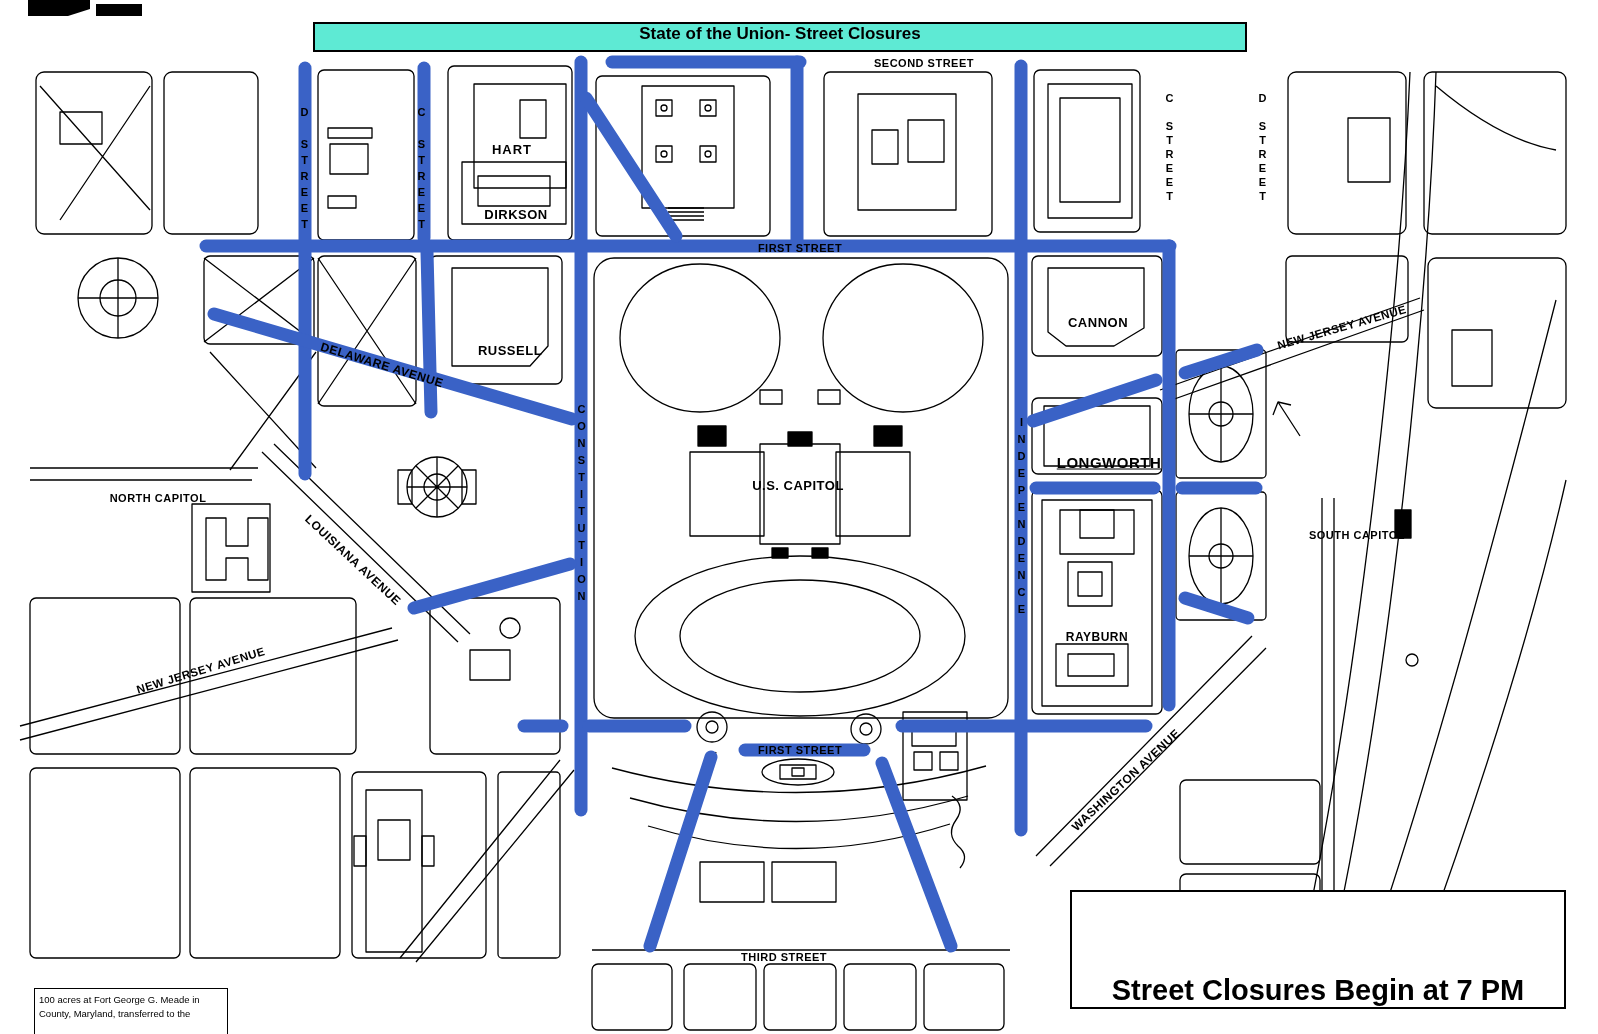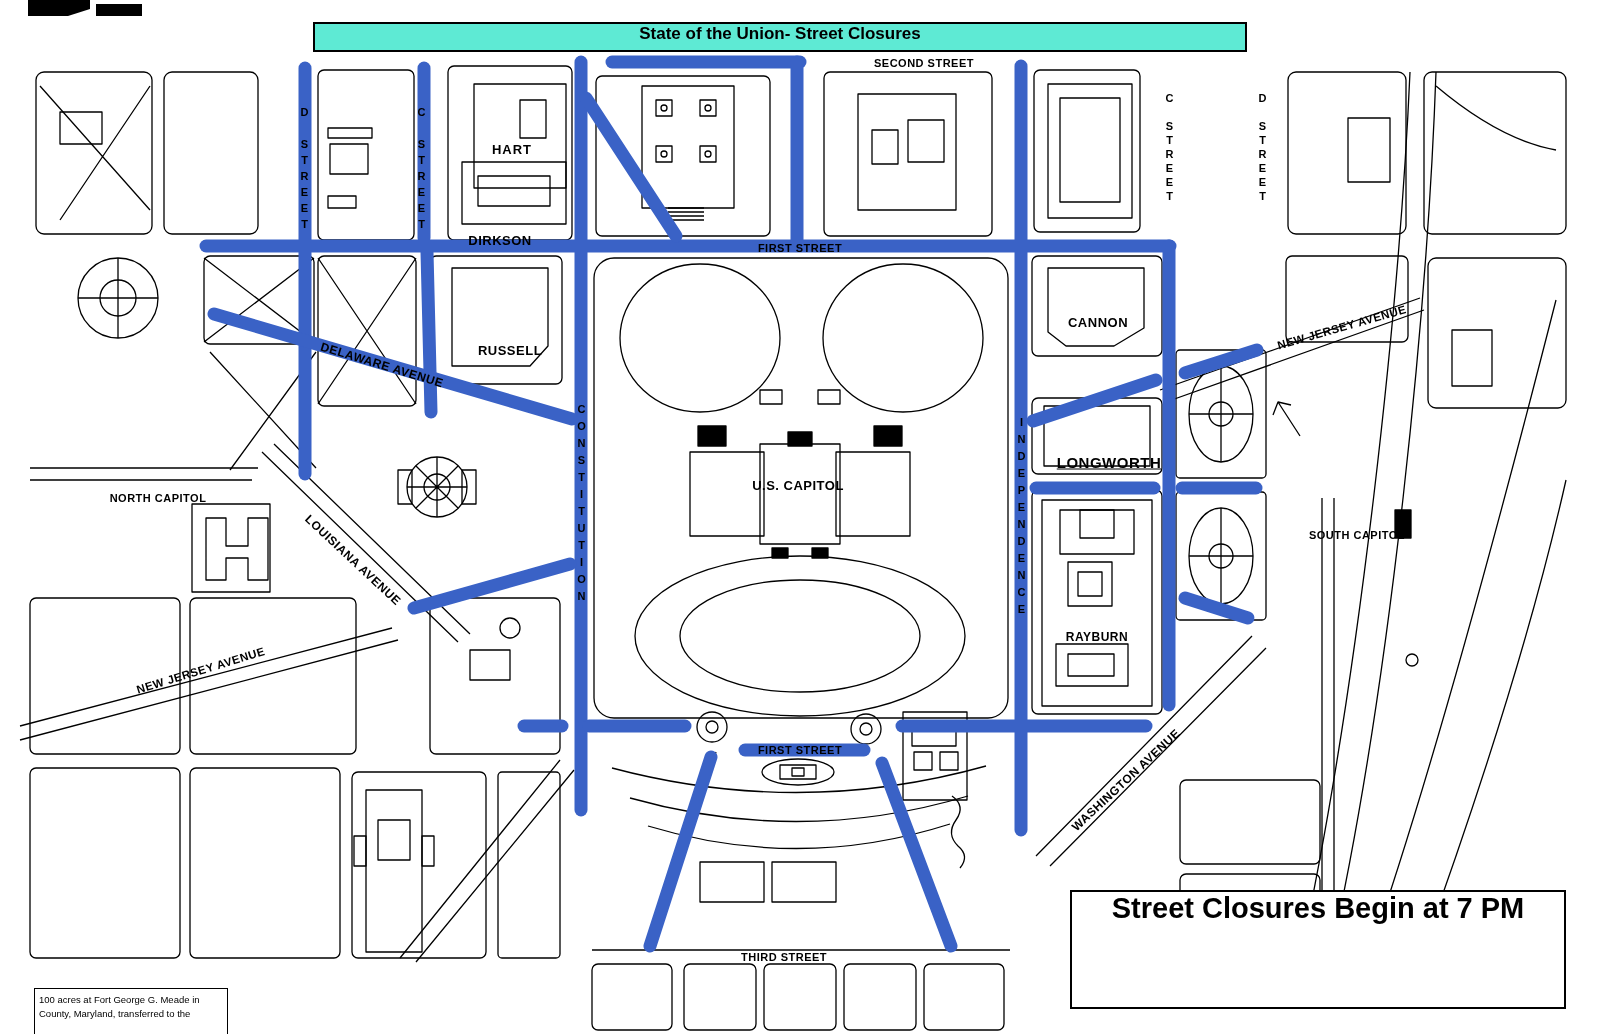--- a/index.html
+++ b/index.html
@@ -6,21 +6,21 @@
   #stage{position:relative;width:1598px;height:1034px;overflow:hidden;background:#fff;
          font-family:"Liberation Sans",sans-serif;}
   #basemap{position:absolute;left:0;top:0;}
   .map-label{position:absolute;font-weight:bold;color:#000;white-space:pre;line-height:1;
              transform-origin:center center;}
   .map-label.v{writing-mode:vertical-lr;text-orientation:upright;}
   #banner{position:absolute;left:313px;top:22px;width:930px;height:26px;background:#5eead4;
           border:2px solid #000;display:flex;align-items:flex-start;justify-content:center;
           font-size:17px;font-weight:bold;color:#000;}
   #notice{position:absolute;left:1070px;top:890px;width:492px;height:115px;background:#fff;
-          border:2.5px solid #000;display:flex;align-items:flex-start;justify-content:center;
+          border:2.5px solid #000;display:flex;align-items:flex-end;justify-content:center;
           font-size:29px;font-weight:bold;color:#000;}
   #footnote{position:absolute;left:34px;top:988px;width:186px;height:60px;background:#fff;
             border:1.5px solid #000;font-size:9.5px;color:#000;padding:4px 2px 0 4px;line-height:1.45;}
   #labels-layer{position:absolute;left:0;top:0;width:100%;height:100%;}
 </style>
 </head>
 <body>
 
 <div id="stage">
 
@@ -220,21 +220,21 @@
         <line x1="882" y1="763" x2="951" y2="946" stroke="#3A62C6" stroke-width="13" stroke-linecap="round"></line>
         <line x1="1185" y1="598" x2="1248" y2="618" stroke="#3A62C6" stroke-width="13" stroke-linecap="round"></line>
       </g>
   </svg>
 
   <div id="labels-layer">
       <div class="map-label" style="left: 892px; top: 63px; font-size: 11px; letter-spacing: 0.5px; transform: translate(-50%, -50%); margin-left: 32px;">SECOND STREET</div>
       <div class="map-label v" style="left: 304px; top: 170px; font-size: 11px; letter-spacing: 4px; transform: translate(-50%, -50%);">D STREET</div>
       <div class="map-label v" style="left: 421px; top: 170px; font-size: 11px; letter-spacing: 4px; transform: translate(-50%, -50%);">C STREET</div>
       <div class="map-label" style="left: 512px; top: 149px; font-size: 13px; letter-spacing: 1px; transform: translate(-50%, -50%);">HART</div>
-      <div class="map-label" style="left: 500px; top: 214px; font-size: 13px; letter-spacing: 0.5px; transform: translate(-50%, -50%); margin-top: 26px;">DIRKSON</div>
+      <div class="map-label" style="left: 516px; top: 214px; font-size: 13px; letter-spacing: 0.5px; transform: translate(-50%, -50%);">DIRKSON</div>
       <div class="map-label" style="left: 800px; top: 248px; font-size: 11px; letter-spacing: 0.5px; transform: translate(-50%, -50%);">FIRST STREET</div>
       <div class="map-label" style="left: 510px; top: 308px; font-size: 13px; letter-spacing: 0.5px; transform: translate(-50%, -50%); margin-top: 42px;">RUSSELL</div>
       <div class="map-label" style="left: 382px; top: 365px; font-size: 12px; letter-spacing: 0.5px; transform: translate(-50%, -50%) rotate(17deg);">DELAWARE AVENUE</div>
       <div class="map-label v" style="left: 581px; top: 505px; font-size: 11px; letter-spacing: 5px; transform: translate(-50%, -50%);">CONSTITUTION</div>
       <div class="map-label" style="left: 158px; top: 490px; font-size: 11px; letter-spacing: 0.5px; transform: translate(-50%, -50%); margin-top: 8px;">NORTH CAPITOL</div>
       <div class="map-label" style="left: 353px; top: 560px; font-size: 12px; letter-spacing: 0.5px; transform: translate(-50%, -50%) rotate(43deg);">LOUISIANA AVENUE</div>
       <div class="map-label" style="left: 201px; top: 671px; font-size: 11.5px; letter-spacing: 0.5px; transform: translate(-50%, -50%) rotate(-17deg);">NEW JERSEY AVENUE</div>
       <div class="map-label" style="left: 798px; top: 485px; font-size: 13px; letter-spacing: 0.5px; transform: translate(-50%, -50%);">U.S. CAPITOL</div>
       <div class="map-label" style="left: 1098px; top: 322px; font-size: 13px; letter-spacing: 0.5px; transform: translate(-50%, -50%);">CANNON</div>
       <div class="map-label" style="left: 1109px; top: 462px; font-size: 15px; letter-spacing: 0.5px; transform: translate(-50%, -50%); text-decoration: underline;">LONGWORTH</div>

